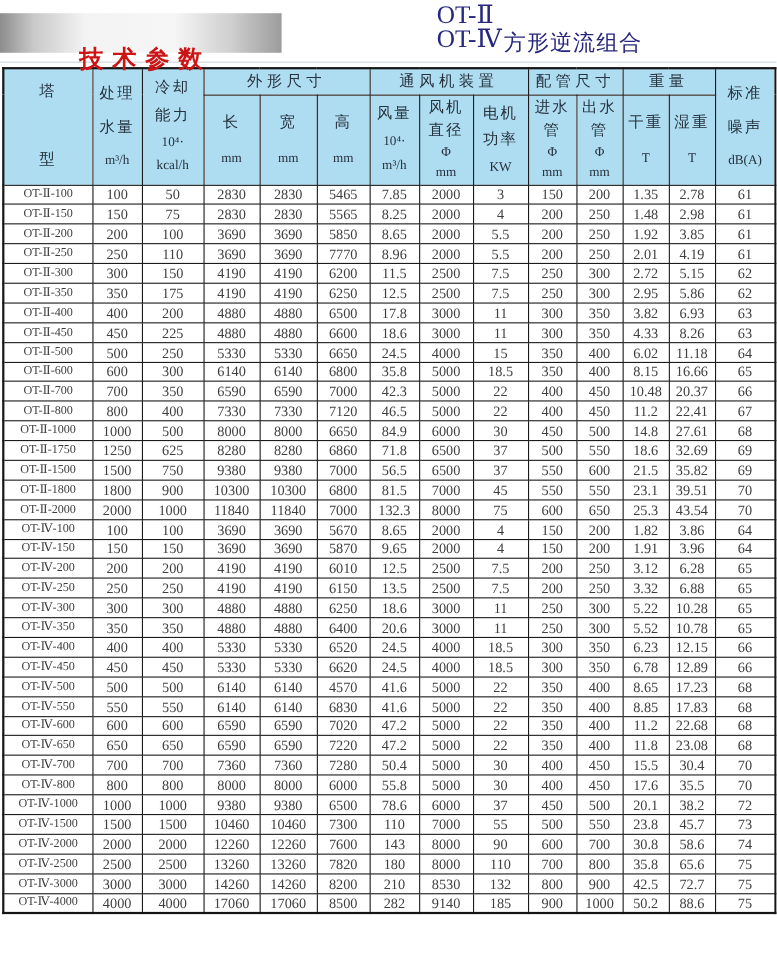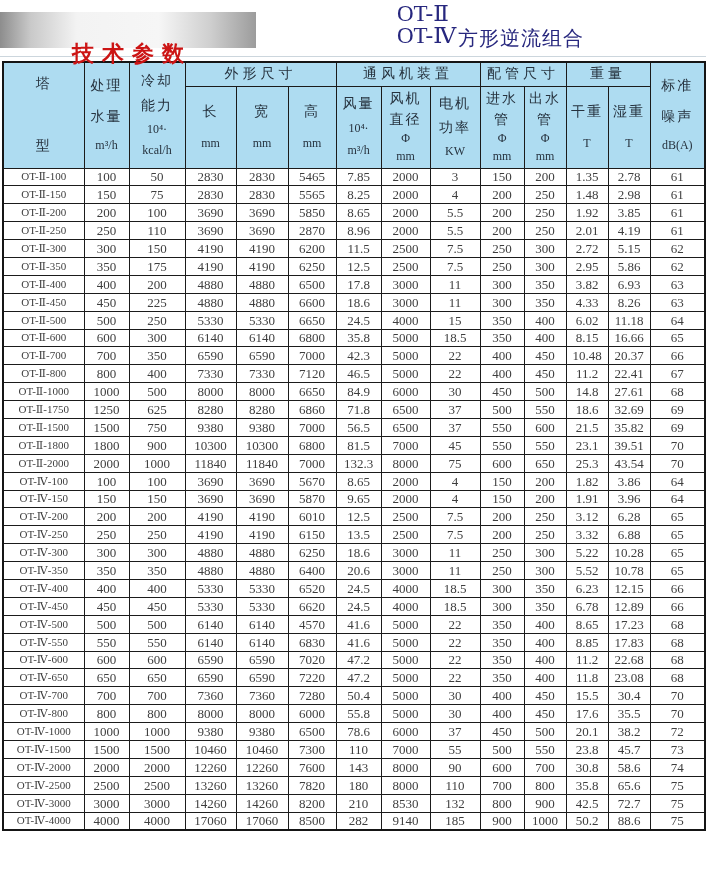--- a/index.html
+++ b/index.html
@@ -236,21 +236,21 @@
         <td>1.92</td>
         <td>3.85</td>
         <td>61</td>
       </tr>
       <tr>
         <td>OT-Ⅱ-250</td>
         <td>250</td>
         <td>110</td>
         <td>3690</td>
         <td>3690</td>
-        <td>2870</td>
+        <td>7770</td>
         <td>8.96</td>
         <td>2000</td>
         <td>5.5</td>
         <td>200</td>
         <td>250</td>
         <td>2.01</td>
         <td>4.19</td>
         <td>61</td>
       </tr>
       <tr>

